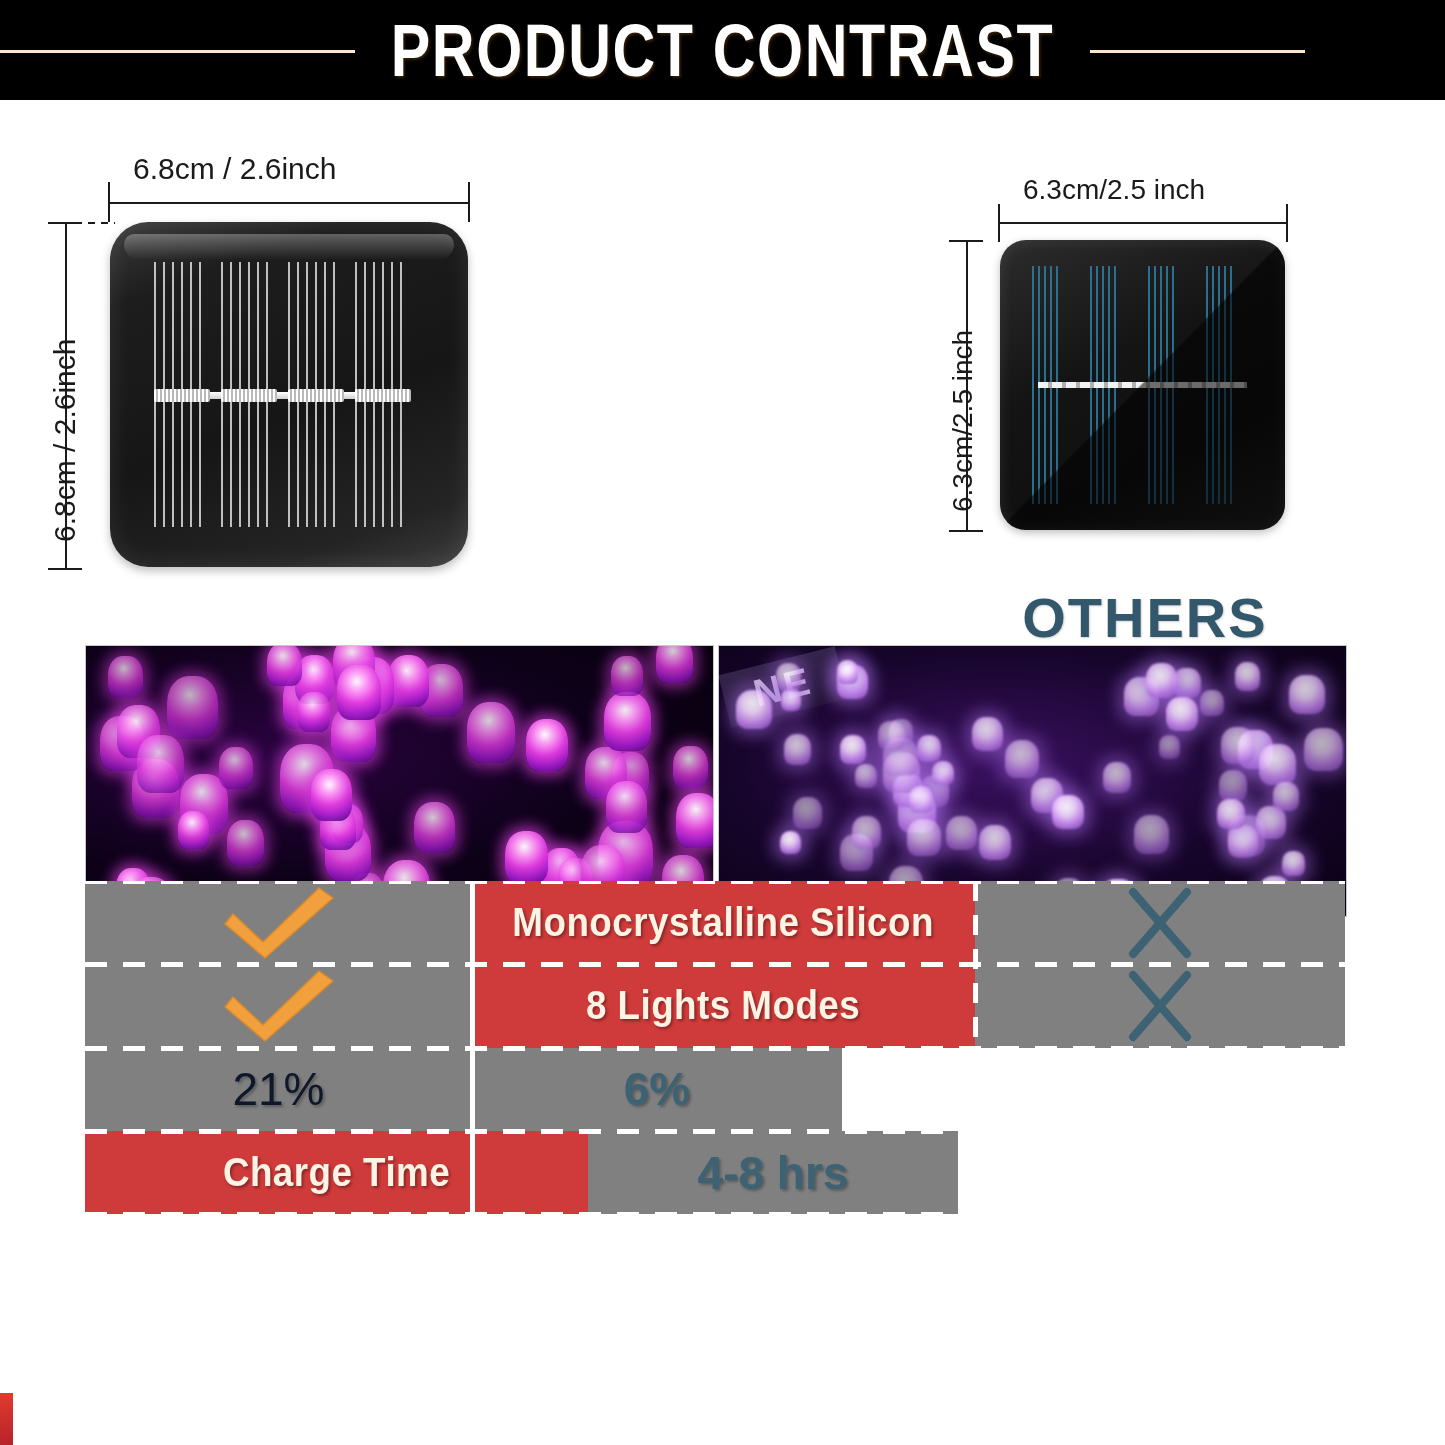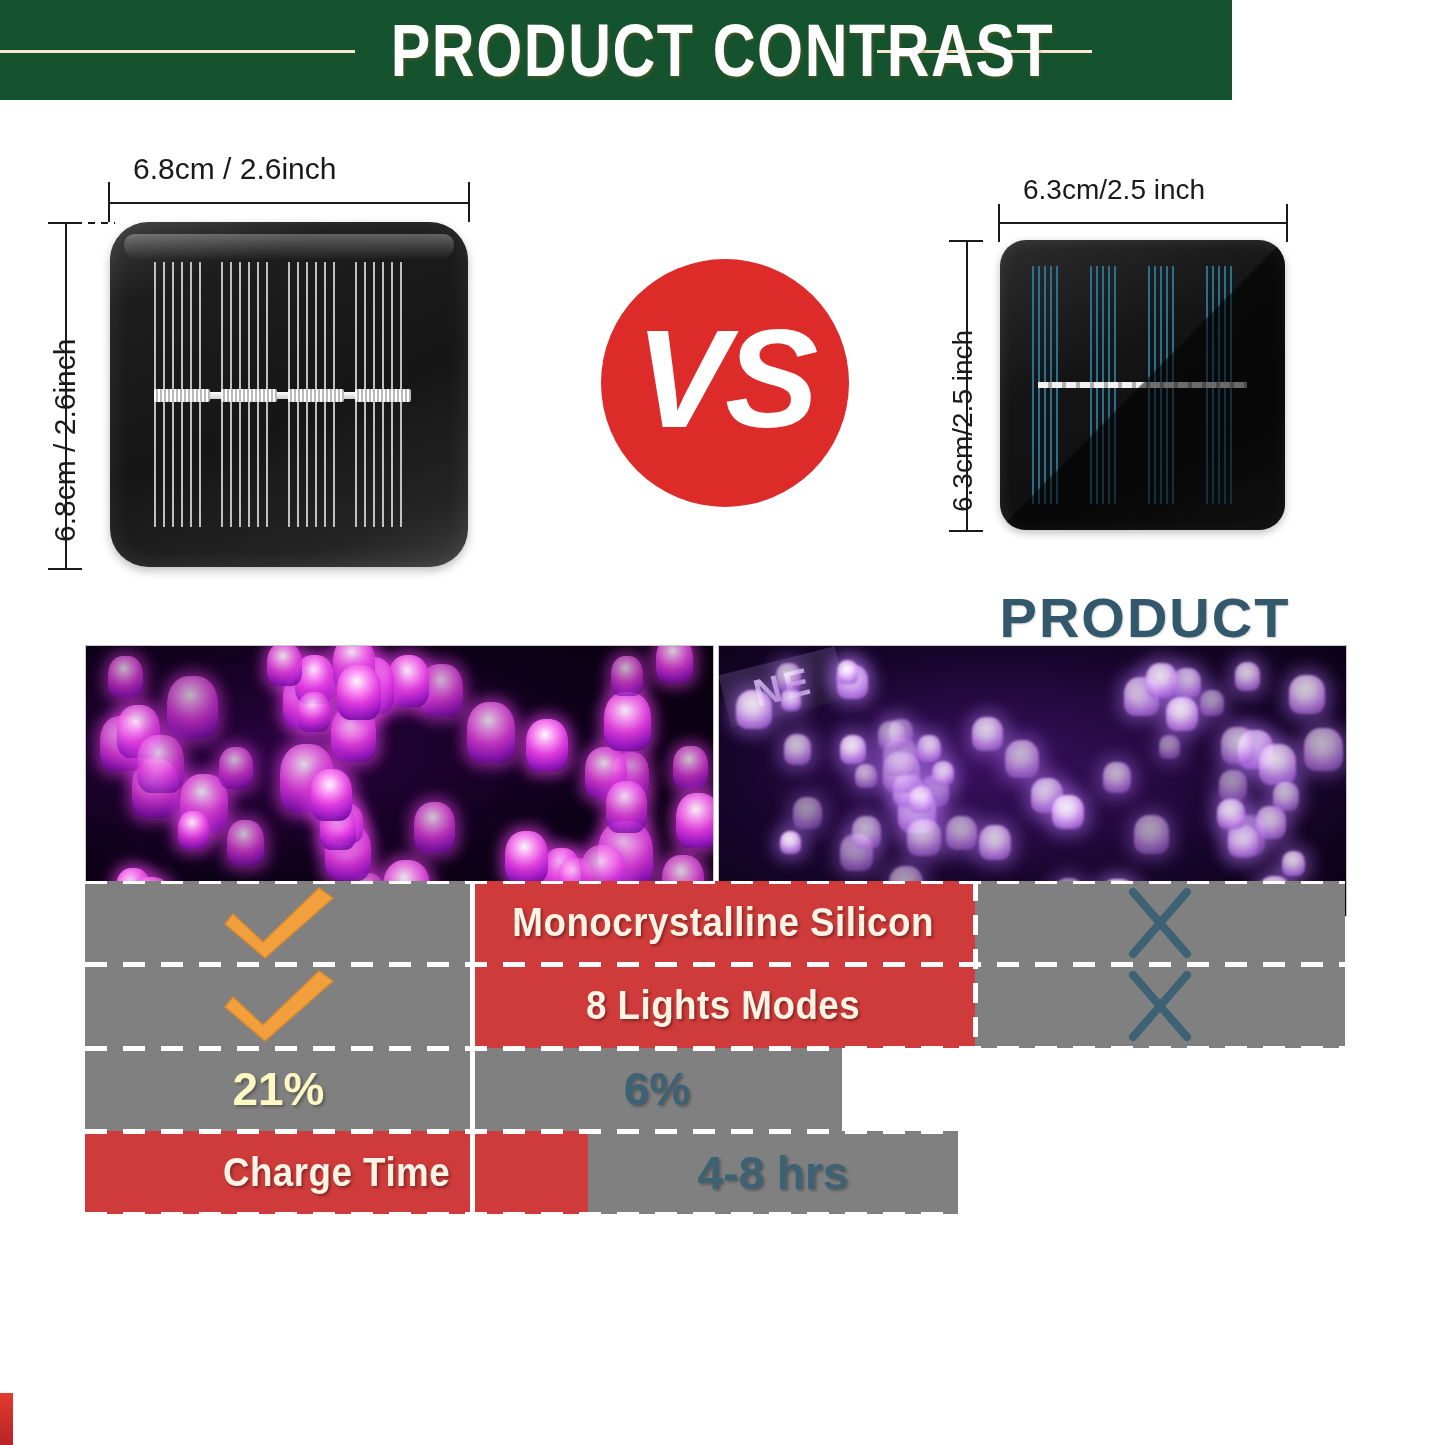--- a/index.html
+++ b/index.html
@@ -4,22 +4,22 @@
 <style>
   html,body{margin:0;padding:0;background:#fff;}
   body{
     width:1445px;height:1445px;
     font-family:"Liberation Sans", sans-serif;
     position:relative;overflow:hidden;
   }
 
   
   .header{
-    position:absolute;left:0;top:0;width:1232px;height:100px;
-    background:#14532d;
+    position:absolute;left:0;top:0;width:1445px;height:100px;
+    background:#000000;
   }
   .header-rule{
     position:absolute;top:50px;height:3px;background:#FBE7CB;
   }
   .header-rule.left{left:0;width:355px;}
   .header-rule.right{right:140px;width:215px;}
   .header-title{
     position:absolute;left:0;top:0;width:1445px;height:100px;
     display:flex;align-items:center;justify-content:center;
     color:#FFFFFF;
@@ -163,21 +163,21 @@
   .ccell.mid{width:503px;}
   .ccell.right{width:370px;}
   .mid-label{
     color:#FBF3E3;font-size:40px;font-weight:bold;
     letter-spacing:.5px;white-space:nowrap;
     text-shadow:2px 2px 3px rgba(0,0,0,.35);
     transform:scaleX(0.92);
     font-family:"Liberation Sans", sans-serif;
   }
   .val-ours{
-    color:#fef9c3;font-size:46px;font-weight:bold;
+    color:#0f172a;font-size:46px;font-weight:normal;
     text-shadow:2px 2px 3px rgba(0,0,0,.30);
     font-family:"Liberation Sans", sans-serif;
   }
   .val-others{
     color:#3C6274;font-size:46px;font-weight:bold;
     text-shadow:2px 2px 3px rgba(0,0,0,.30);
     font-family:"Liberation Sans", sans-serif;
   }
   .check-icon{display:block;}
   .cross-icon{display:block;}
@@ -265,23 +265,20 @@
         <div class="mono-busbar"></div>
         <div class="mono-pad" style="left:0px;"></div>
         <div class="mono-pad" style="left:67px;"></div>
         <div class="mono-pad" style="left:134px;"></div>
         <div class="mono-pad" style="left:201px;"></div>
       </div>
     </div>
 
   </div>
 
-  <div class="vs-badge">
-    <span class="vs-text">VS</span>
-  </div>
 
   <div class="others-group">
 
     <div class="dim-line dim-h" style="left:63px;top:92px;width:290px;"></div>
     <div class="dim-tick-v" style="left:63px;top:74px;height:38px;"></div>
     <div class="dim-tick-v" style="left:351px;top:74px;height:38px;"></div>
     <div class="dim-text big" style="left:88px;top:44px;font-size:28px;">6.3cm/2.5 inch</div>
 
     <div class="dim-line dim-v" style="left:31px;top:110px;height:292px;"></div>
     <div class="dim-tick-h" style="left:14px;top:110px;width:34px;"></div>
@@ -316,21 +313,21 @@
             <i style="left:6px"></i>
             <i style="left:12px"></i>
             <i style="left:18px"></i>
             <i style="left:24px"></i>
         </div>
         <div class="poly-busbar"></div>
       </div>
       <div class="poly-shade"></div>
     </div>
 
-    <div class="caption others">PRODUCT</div>
+    <div class="caption others">OTHERS</div>
   </div>
 </div>
 
 <div class="photos">
   <div class="photo photo-ours" id="photo-ours">
       <div class="led ours" style="width: 42.7508px; height: 53.4385px; left: 53.275%; top: 6.6237%; opacity: 0.77;"></div>
       <div class="led ours" style="width: 41.5235px; height: 51.9043px; left: 48.1064%; top: 3.22733%; opacity: 0.96;"></div>
       <div class="led ours" style="width: 45.3249px; height: 56.6562px; left: 39.0283%; top: 22.1684%; opacity: 0.93;"></div>
       <div class="led ours" style="width: 47.0935px; height: 58.8669px; left: 7.27527%; top: 41.8667%; opacity: 0.77;"></div>
       <div class="led ours" style="width: 47.4711px; height: 59.3389px; left: 15.0079%; top: 47.5568%; opacity: 0.85;"></div>

